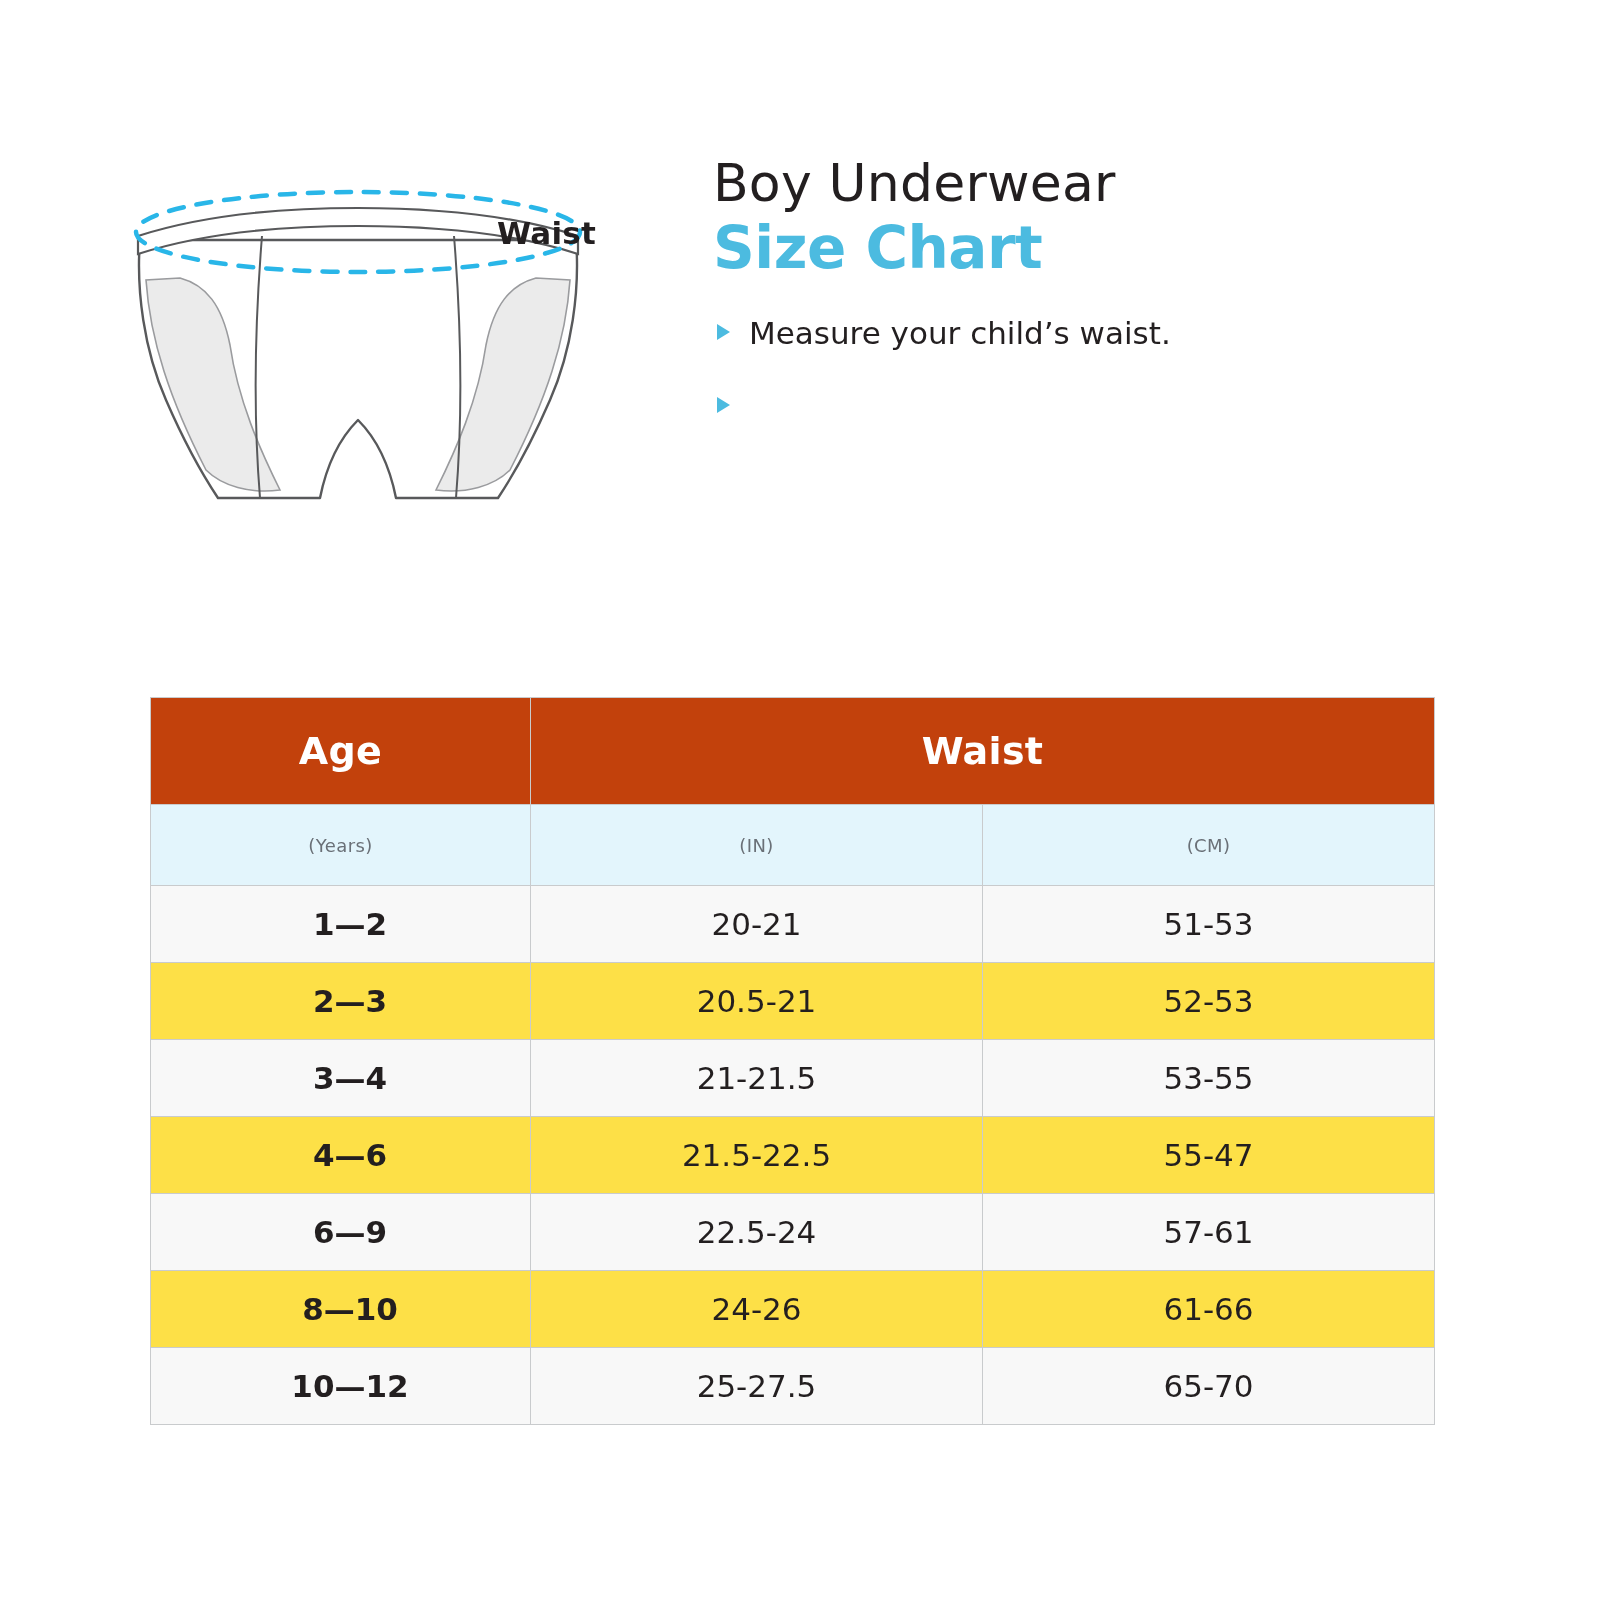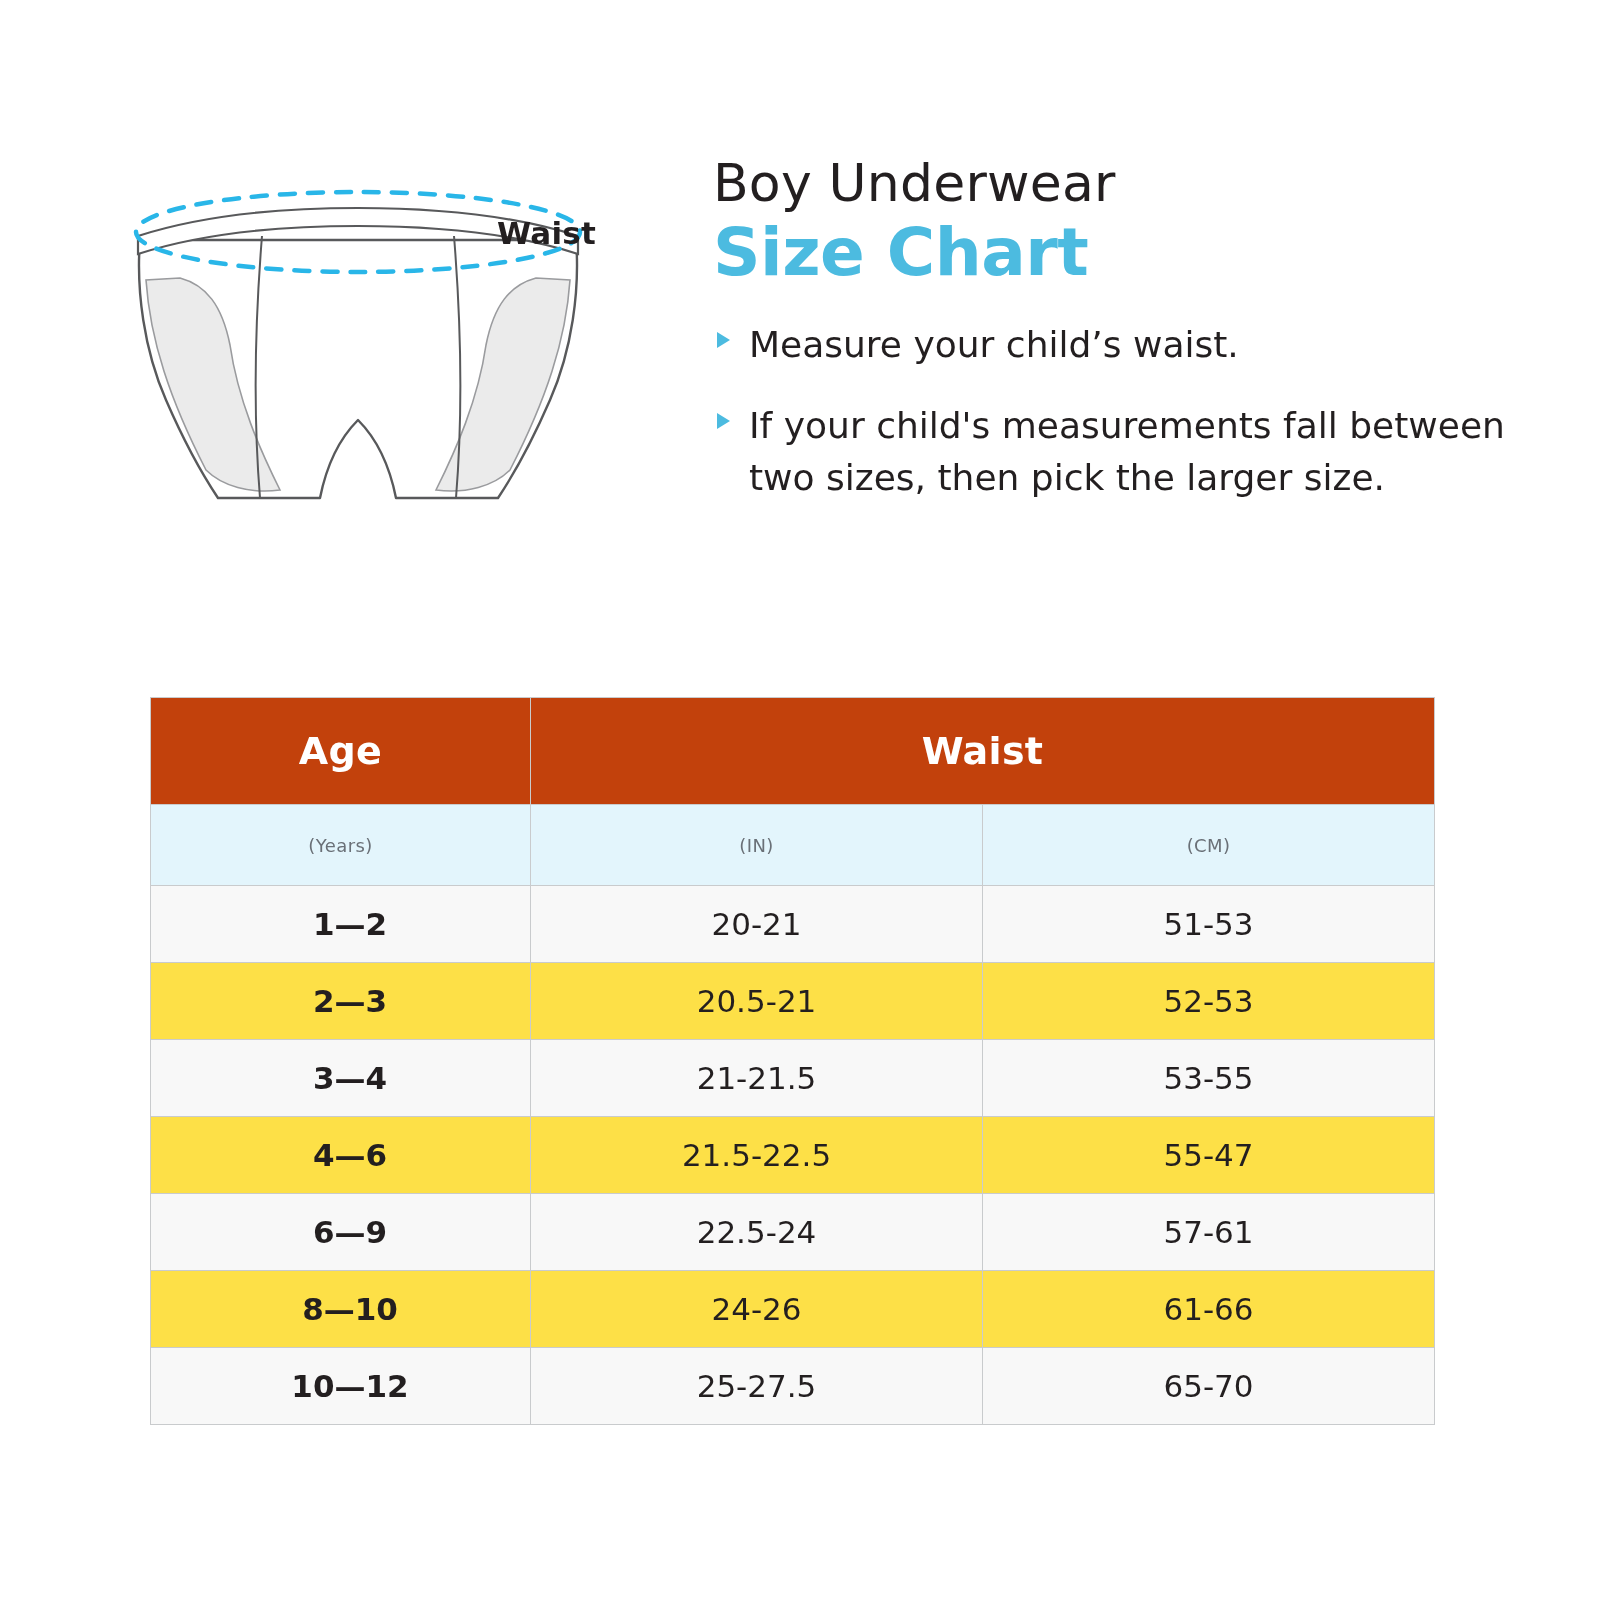--- a/index.html
+++ b/index.html
@@ -52,36 +52,36 @@
 
   .product-title {
     font-size: 52px;
     font-weight: normal;
     color: #231f20;
     line-height: 1.1;
     letter-spacing: 0.2px;
   }
 
   .size-chart-title {
-    font-size: 66px;
+    font-size: 58px;
     font-weight: bold;
     color: #4cbbe0;
     line-height: 1.05;
     margin-top: 6px;
     letter-spacing: -0.5px;
   }
 
   .bullets {
     margin-top: 32px;
   }
 
   .bullet {
     position: relative;
     padding-left: 36px;
-    font-size: 36px;
+    font-size: 31px;
     line-height: 1.45;
     color: #231f20;
     margin-bottom: 28px;
   }
 
   .bullet .tri {
     position: absolute;
     left: 4px;
     top: 13px;
     width: 0;
@@ -179,21 +179,20 @@
     <div class="product-title">Boy Underwear</div>
     <div class="size-chart-title">Size Chart</div>
 
     <div class="bullets">
       <div class="bullet">
         <span class="tri"></span>
         <span>Measure your child’s waist.</span>
       </div>
       <div class="bullet">
         <span class="tri"></span>
-        <span>If your child's measurements fall between two sizes, then pick the larger size.</span>
       </div>
     </div>
   </div>
 </div>
 
 <div class="table-wrap">
   <table class="size-table">
     <colgroup>
       <col class="col-age">
       <col class="col-in">

